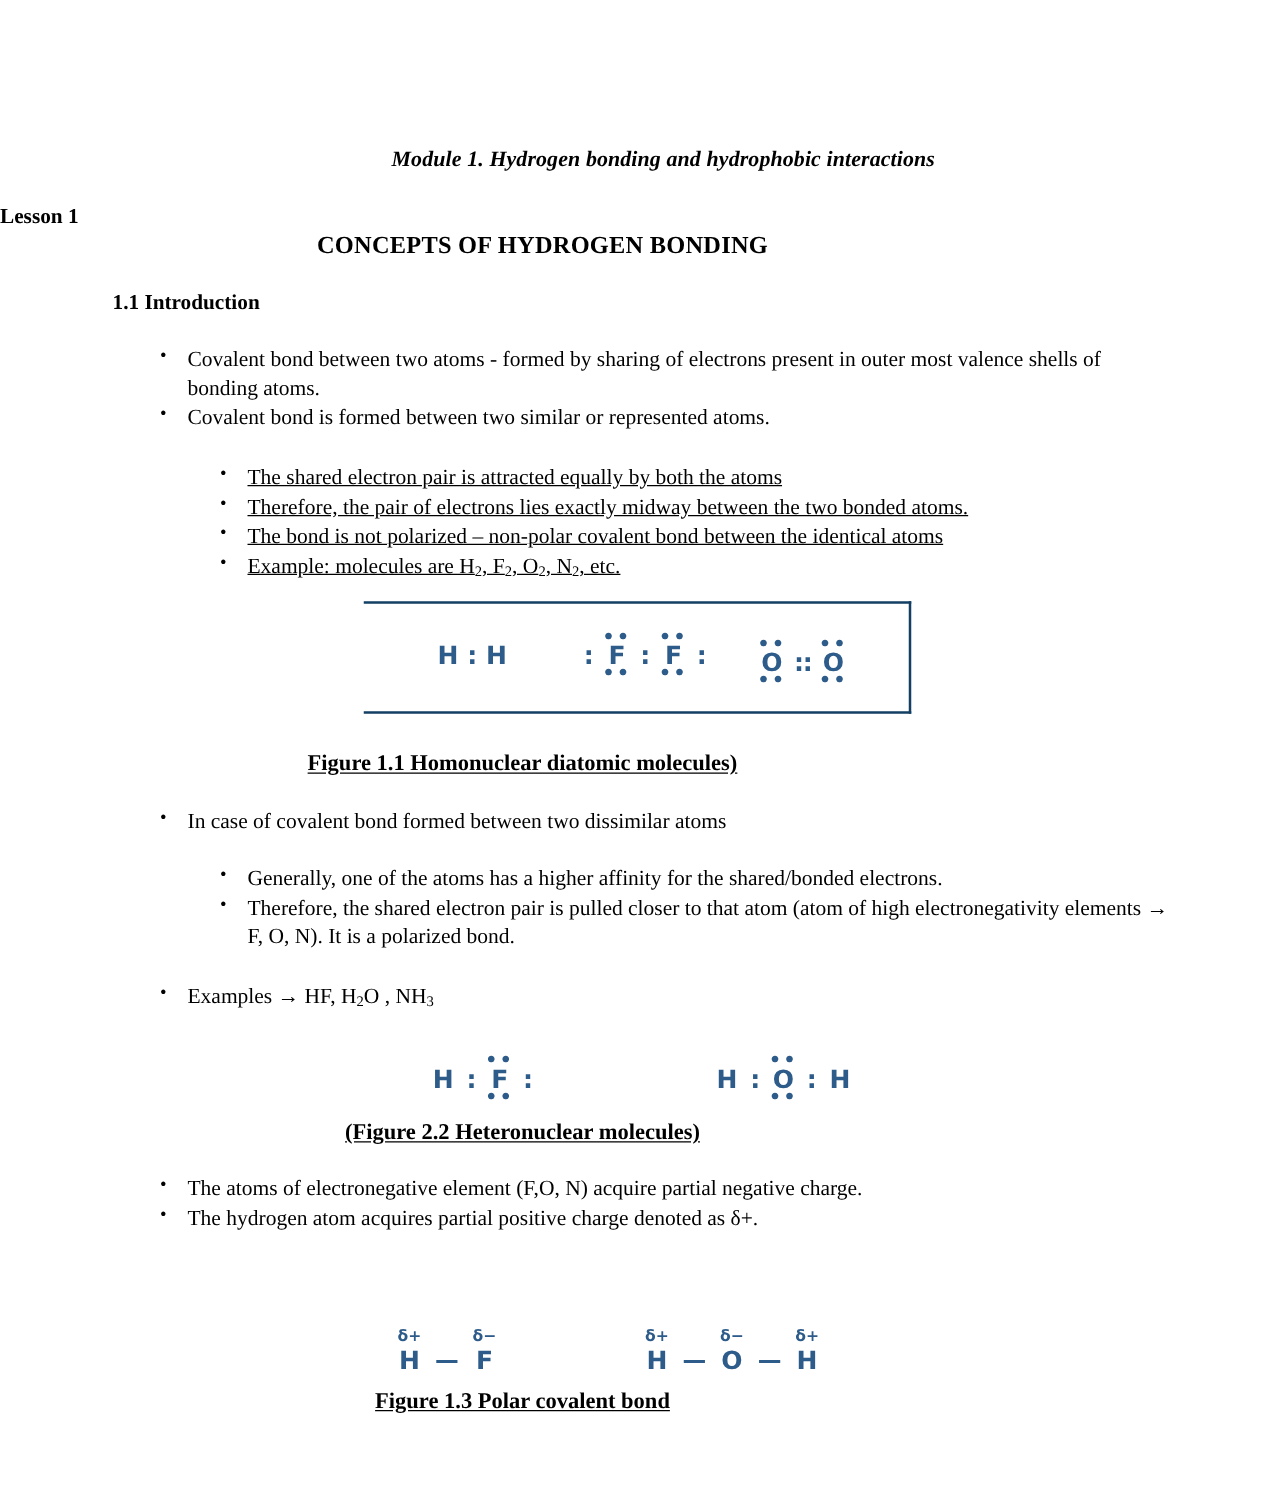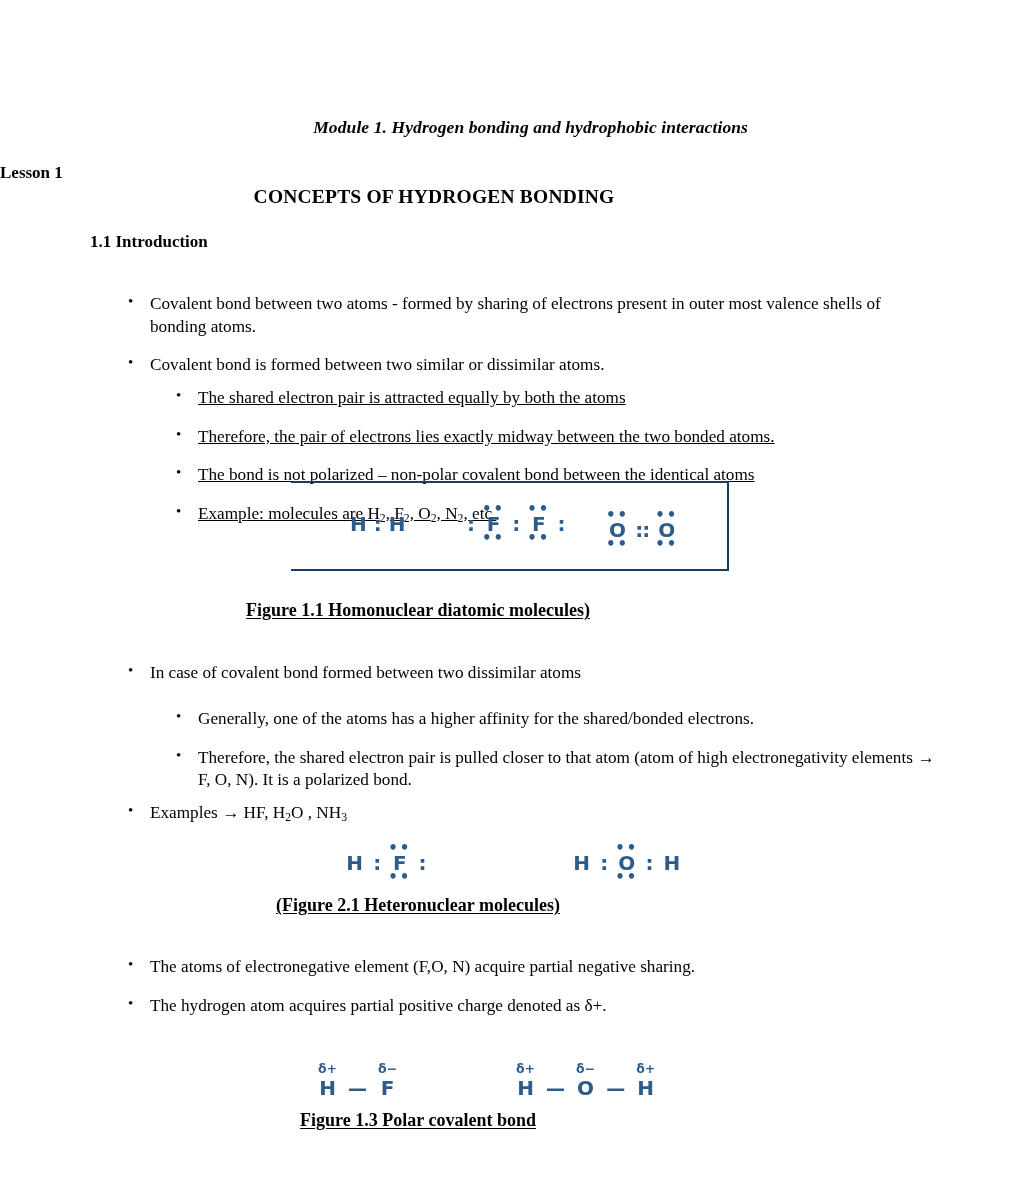--- a/index.html
+++ b/index.html
@@ -65,21 +65,21 @@
   ul.bl {
     list-style: none;
     margin: 0;
     padding: 0;
   }
   ul.bl > li {
     position: relative;
     padding-left: 30px;
     font-size: 17.2px;
     line-height: 1.32;
-    margin: 16px 0 1px 0;
+    margin: 0 0 1px 0;
   }
   ul.bl > li::before {
     content: "\2022";
     position: absolute;
     left: 8px;
     top: -1px;
     font-size: 15px;
   }
   .lvl1 { position: absolute; left: 120px; width: 815px; }
   .lvl2 { position: absolute; left: 168px; width: 770px; }
@@ -216,21 +216,21 @@
 <div class="page">
 
   <div class="running-head">Module 1. Hydrogen bonding and hydrophobic interactions</div>
 
   <div class="lesson-line">Lesson 1</div>
   <div class="doc-title">CONCEPTS OF HYDROGEN BONDING</div>
   <div class="section-heading">1.1 Introduction</div>
 
   <ul class="bl lvl1" id="bullets-intro">
     <li>Covalent bond between two atoms - formed by sharing of electrons present in outer most valence shells of bonding atoms.</li>
-    <li>Covalent bond is formed between two similar or dissimilar atoms.</li>
+    <li>Covalent bond is formed between two similar or represented atoms.</li>
   </ul>
 
   <ul class="bl lvl2" id="bullets-nonpolar">
     <li>The shared electron pair is attracted equally by both the atoms</li>
     <li>Therefore, the pair of electrons lies exactly midway between the two bonded atoms.</li>
     <li>The bond is not polarized – non-polar covalent bond between the identical atoms</li>
     <li><span>Example: molecules are H</span><sub>2</sub><span>, F</span><sub>2</sub><span>, O</span><sub>2</sub><span>, N</span><sub>2</sub><span>, etc.</span></li>
   </ul>
 
   <div class="fig1-box"></div>
@@ -328,24 +328,24 @@
       </span>
       <span class="colon">:</span>
       <span class="atom-stack">
         <span class="lp blank">••</span>
         <span class="sym">H</span>
         <span class="lp blank">••</span>
       </span>
     </span>
   </div>
 
-  <div class="caption" id="cap-1-2"><span>(Figure 2.1 Heteronuclear molecules)</span></div>
+  <div class="caption" id="cap-1-2"><span>(Figure 2.2 Heteronuclear molecules)</span></div>
 
   <ul class="bl lvl1" id="bullets-partial">
-    <li>The atoms of electronegative element (F,O, N) acquire partial negative sharing.</li>
+    <li>The atoms of electronegative element (F,O, N) acquire partial negative charge.</li>
     <li>The hydrogen atom acquires partial positive charge denoted as δ+.</li>
   </ul>
 
   <div class="polar-row" id="polar-hf">
     <span class="pat">
       <span class="chg">δ+</span>
       <span class="psym">H</span>
     </span>
     <span class="dash">—</span>
     <span class="pat">

